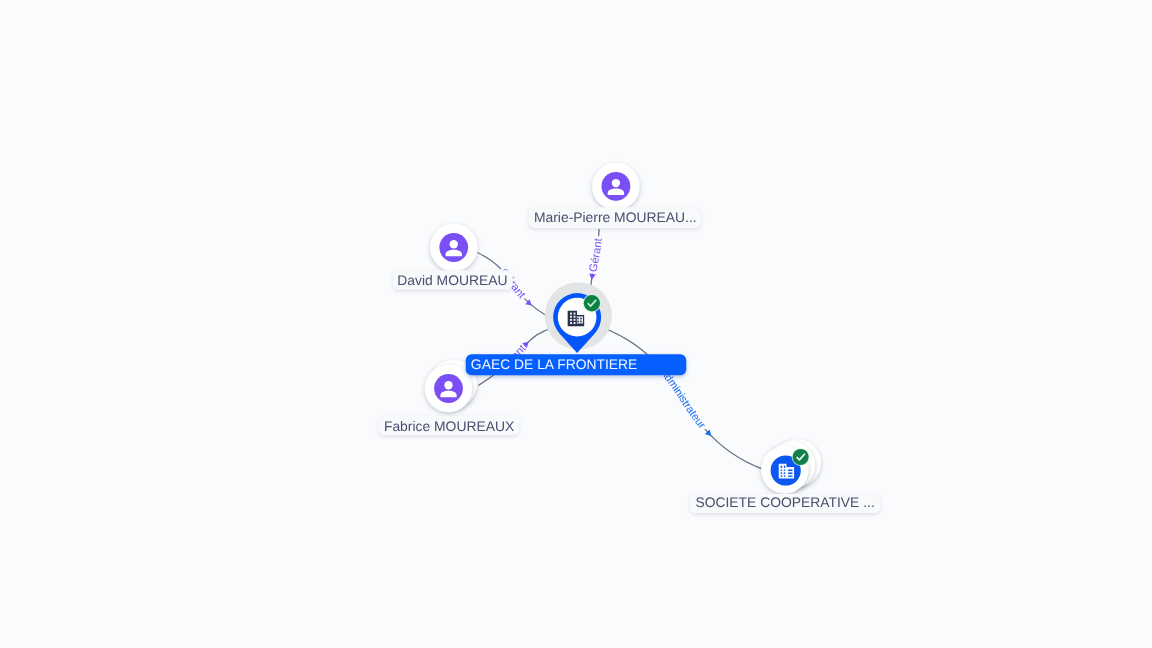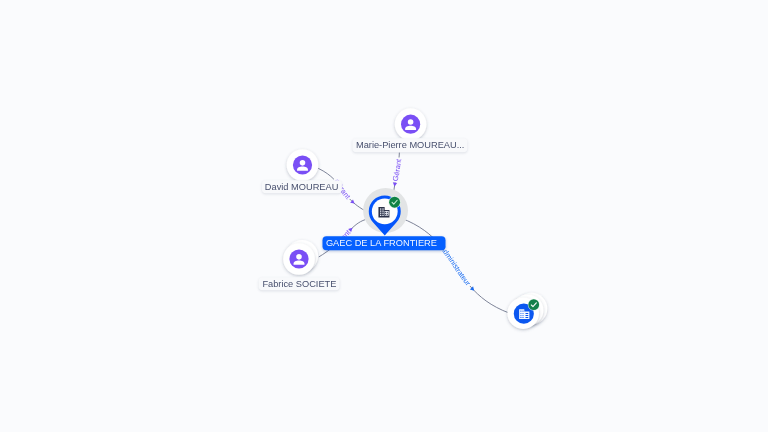--- a/index.html
+++ b/index.html
@@ -3,21 +3,21 @@
 <meta charset="utf-8">
 <style>
   html,body{margin:0;padding:0;}
   body{width:768px;height:432px;background:#fafbfd;font-family:"Liberation Sans",sans-serif;overflow:hidden;}
   #graph{position:relative;width:768px;height:432px;background:#fafbfd;}
   svg.layer{position:absolute;left:0;top:0;width:768px;height:432px;overflow:visible;}
   .nlabel{position:absolute;transform:translate(-50%,-50%);background:#f8f9fb;border-radius:4px;
       box-sizing:border-box;height:13.6px;padding:0 3.4px;font-size:9.25px;color:#474f6d;white-space:nowrap;
       display:flex;align-items:center;
       box-shadow:0 1px 2.5px rgba(70,80,110,.16);letter-spacing:0;}
-  .nlabel.sel{background:#0560ff;color:#f2f7ff;width:123px;box-shadow:0 1px 3px rgba(20,60,140,.3);}
+  .nlabel.sel{background:#0560ff;color:#f2f7ff;width:147px;box-shadow:0 1px 3px rgba(20,60,140,.3);}
 </style>
 </head>
 <body>
 
 <div id="graph">
 
   <svg class="layer" font-family="Liberation Sans, sans-serif">
     <defs>
       <path id="tp-david" d="M318.60 168.50 C 344.88 181.27 339.09 197.73 368.00 212.30"></path>
       <path id="tp-mp" d="M393.50 195.50 C 394.06 182.40 398.66 169.55 399.35 152.90"></path>
@@ -140,14 +140,15 @@
         <circle r="6.15" fill="#ddf5e6" opacity="0.8"></circle>
         <circle r="5.45" fill="#0e8244"></circle>
         <path d="M -2.5 0.2 L -0.85 1.9 L 2.55 -1.95" stroke="#c2ecd2" stroke-width="1.1" fill="none" stroke-linecap="round" stroke-linejoin="round"></path>
       </g>
     </g>
   </svg>
 
   <div class="nlabel sel" style="left:384px;top:243.3px">GAEC DE LA FRONTIERE</div>
   <div class="nlabel" style="left:410.2px;top:145.1px">Marie-Pierre MOUREAU...</div>
   <div class="nlabel" style="left:301.6px;top:186.8px">David MOUREAU</div>
-  <div class="nlabel" style="left:299.4px;top:283.9px">Fabrice SOCIETE</div>
+  <div class="nlabel" style="left:299.4px;top:283.9px">Fabrice MOUREAUX</div>
+  <div class="nlabel" style="left:523.4px;top:335.7px">SOCIETE COOPERATIVE ...</div>
 </div>
 
 </body></html>

